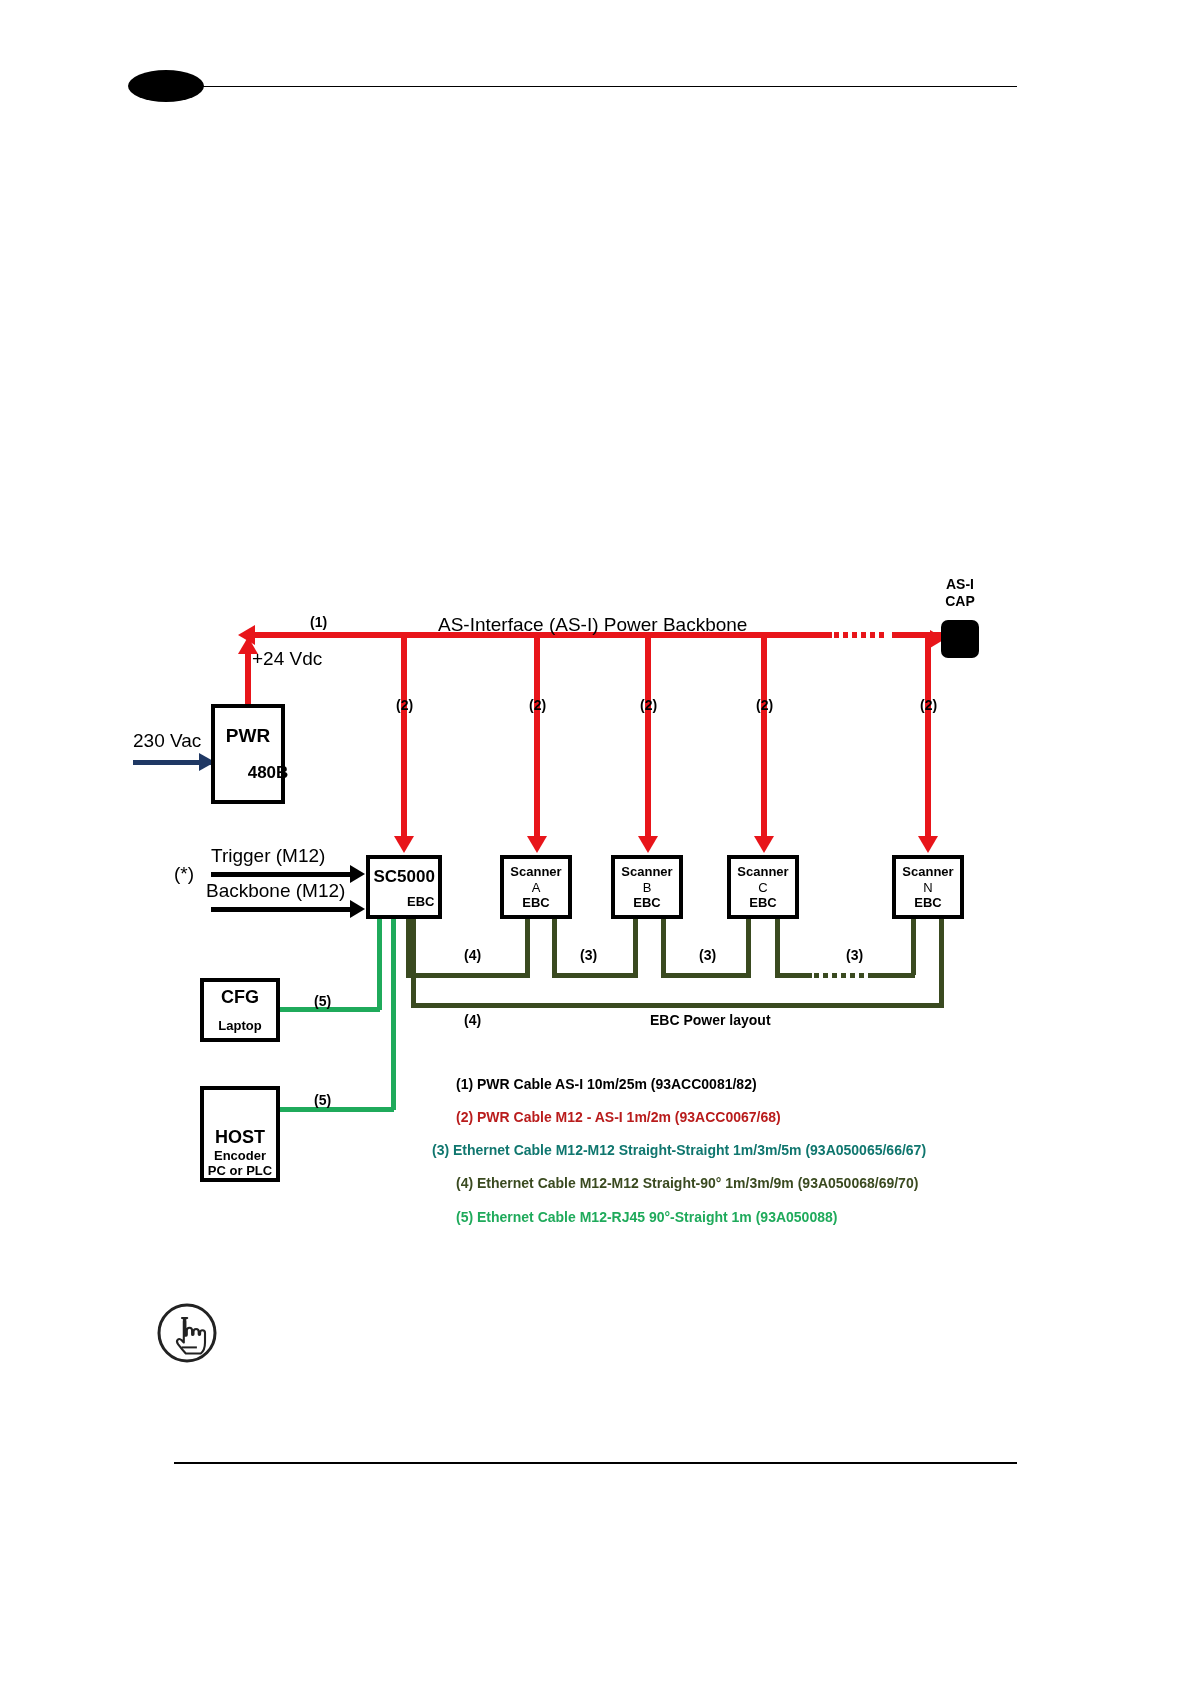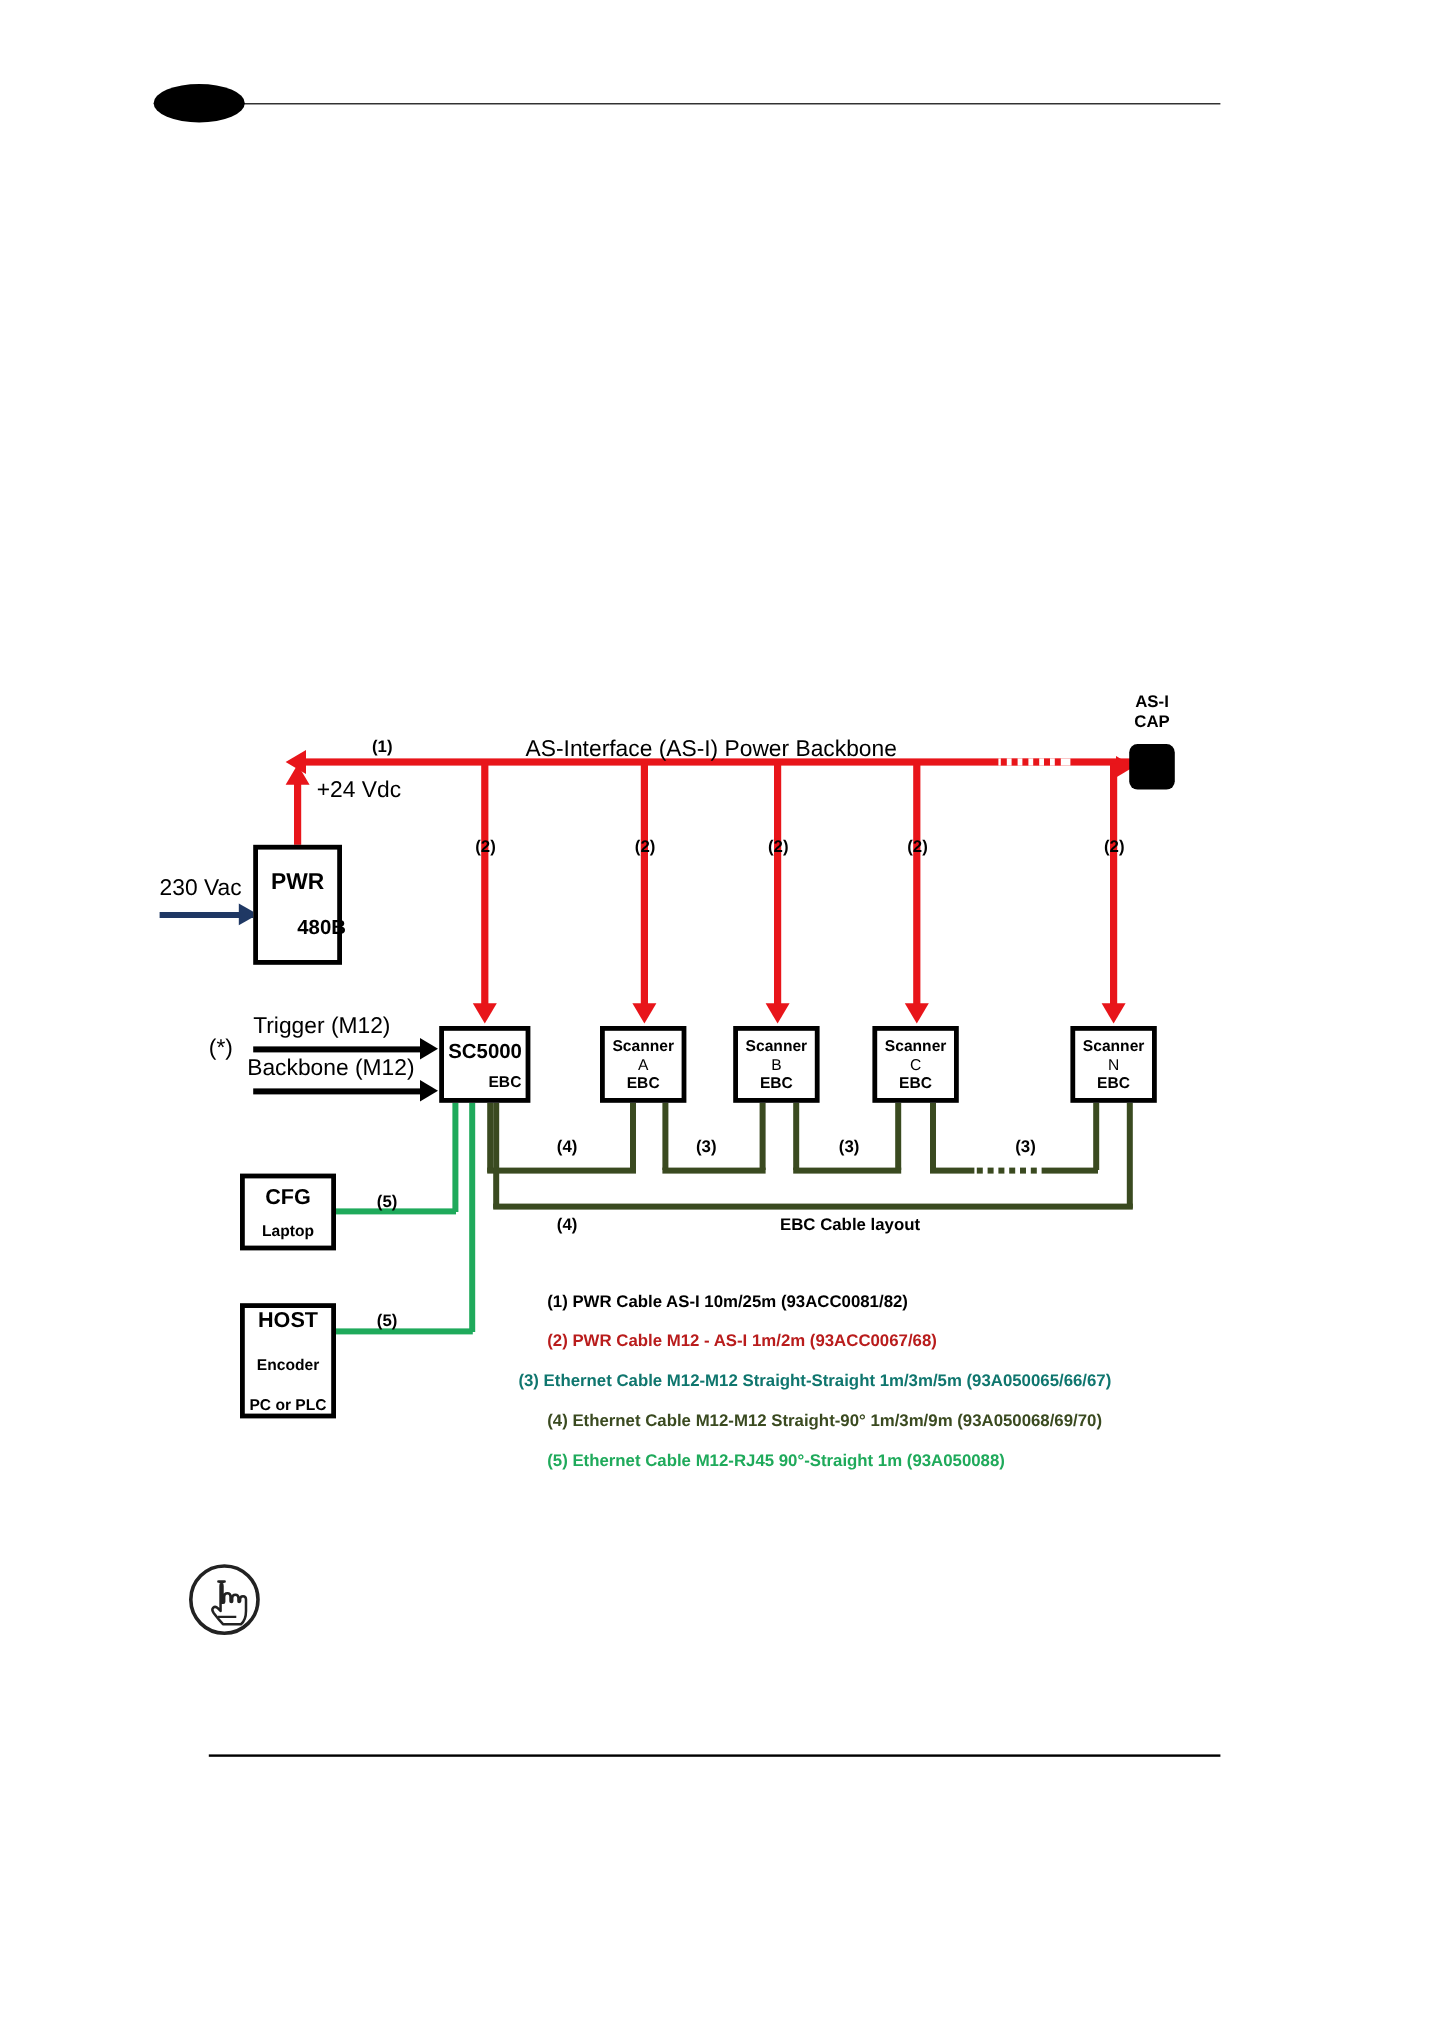--- a/index.html
+++ b/index.html
@@ -105,21 +105,21 @@
     justify-content: center;
     gap: 10px;
   }
   #box-cfg .l1 { font-size: 18px; }
   #box-cfg .l2 { font-size: 13px; }
 
   
   #box-host {
     left: 200px; top: 1086px;
     width: 80px; height: 96px;
-    justify-content: space-between;
+    justify-content: flex-end;
     gap: 0;
   }
   #box-host .l1 { font-size: 18px; }
   #box-host .l2 { font-size: 13px; }
   #box-host .l3 { font-size: 13px; }
 
   
   #asi-cap-block {
     position: absolute;
     left: 941px; top: 620px;
@@ -296,21 +296,21 @@
 
   <div class="arrow-left-red" style="left:238px; top:625px;"></div>
 
   <div class="arrow-right-red" style="left:930px; top:630px;"></div>
 
   <div class="backbone-title" style="left:438px; top:614px;">AS-Interface (AS-I) Power Backbone</div>
   <div class="lbl" style="left:310px; top:614px;">(1)</div>
 
   <div class="red-v" style="left:245px; top:650px; height:56px;"></div>
   <div class="arrow-up-red" style="left:238px; top:637px;"></div>
-  <div class="lbl-plain" style="left:252px; top:648px;margin-left:12px;">+24 Vdc</div>
+  <div class="lbl-plain" style="left:252px; top:648px;">+24 Vdc</div>
 
   <div class="red-v" style="left:401px; top:636px; height:202px;"></div>
   <div class="arrow-down" style="left:394px; top:836px;"></div>
   <div class="lbl" style="left:396px; top:697px;">(2)</div>
 
   <div class="red-v" style="left:534px; top:636px; height:202px;"></div>
   <div class="arrow-down" style="left:527px; top:836px;"></div>
   <div class="lbl" style="left:529px; top:697px;">(2)</div>
 
   <div class="red-v" style="left:645px; top:636px; height:202px;"></div>
@@ -401,21 +401,21 @@
 
   <div class="dg-v" style="left:939px; top:917px; height:90px;"></div>
   <div class="dg-h" style="left:411px; top:1003px; width:533px;"></div>
   <div class="dg-v" style="left:411px; top:917px; height:90px;"></div>
 
   <div class="lbl" style="left:464px; top:947px;">(4)</div>
   <div class="lbl" style="left:580px; top:947px;">(3)</div>
   <div class="lbl" style="left:699px; top:947px;">(3)</div>
   <div class="lbl" style="left:846px; top:947px;">(3)</div>
   <div class="lbl" style="left:464px; top:1012px;">(4)</div>
-  <div class="lbl" style="left:650px; top:1012px;">EBC Cable layout</div>
+  <div class="lbl" style="left:650px; top:1012px;">EBC Power layout</div>
 
   <div class="gr-v" style="left:377px; top:917px; height:93px;"></div>
   <div class="gr-h" style="left:279px; top:1007px; width:101px;"></div>
 
   <div class="gr-v" style="left:391px; top:917px; height:193px;"></div>
   <div class="gr-h" style="left:279px; top:1107px; width:115px;"></div>
 
   <div class="lbl" style="left:314px; top:993px;">(5)</div>
   <div class="lbl" style="left:314px; top:1092px;">(5)</div>
 

